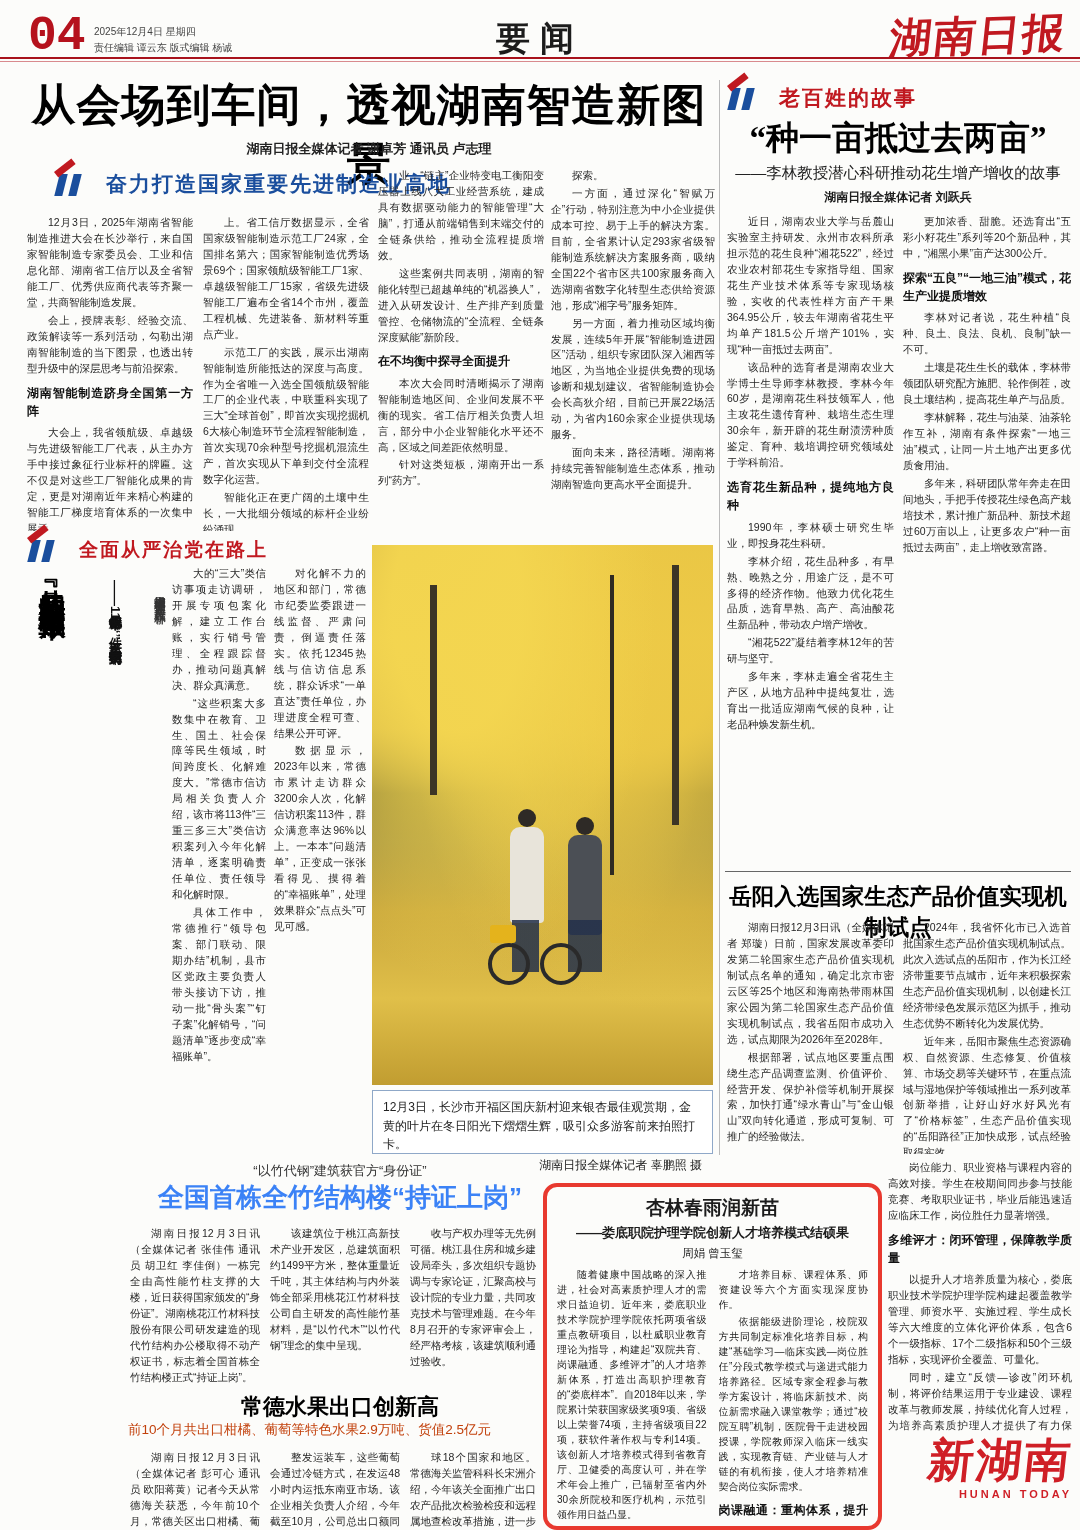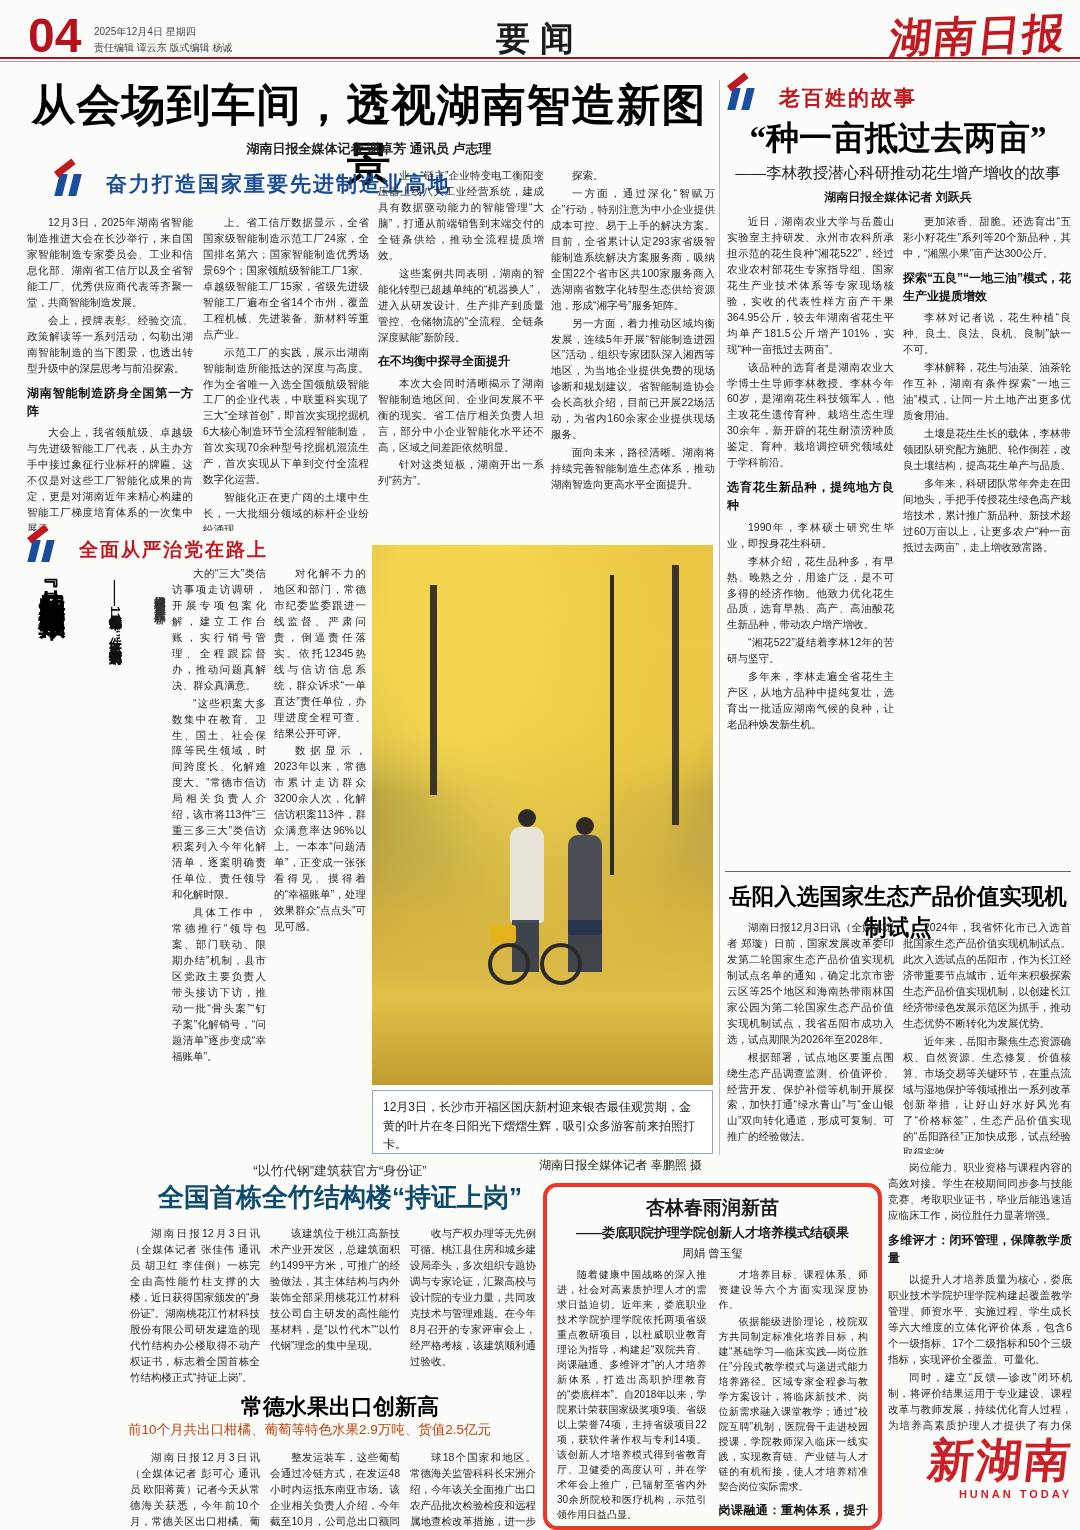--- a/index.html
+++ b/index.html
@@ -1,19 +1,19 @@
 <!DOCTYPE html>
 <html><head>
 <meta charset="utf-8">
 <style>
   html,body{margin:0;padding:0;background:#e8e8e6;}
   .page{position:relative;width:1080px;height:1530px;background:#fcfcfa;overflow:hidden;
         font-family:"Liberation Sans",sans-serif;color:#1c1c1c;}
   
-  .page-num{position:absolute;left:28px;top:12px;font-family:Liberation Sans, sans-serif;
+  .page-num{position:absolute;left:28px;top:12px;font-family:Liberation Mono, monospace;
             font-weight:bold;font-size:48px;color:#b5121d;line-height:1;}
   .issue-info{position:absolute;left:94px;top:24px;font-size:10px;color:#444;line-height:1.6;}
   .section-title{position:absolute;left:0;top:16px;width:100%;text-align:center;
                  font-family:"Liberation Serif",serif;font-weight:bold;font-size:34px;letter-spacing:10px;}
   .masthead{position:absolute;right:14px;top:8px;font-family:"Liberation Serif",serif;
             font-weight:bold;font-size:42px;color:#c01920;transform:skewX(-8deg) rotate(-2deg);
             letter-spacing:2px;}
   .head-rule{position:absolute;left:0;top:57px;width:1080px;height:2px;background:#a8121c;}
   .head-rule2{position:absolute;left:0;top:61px;width:1080px;height:1px;background:#d98a8e;}
   .v-rule{position:absolute;left:719px;top:80px;width:1px;height:1075px;background:#bbb;}
@@ -70,21 +70,21 @@
   .photo .legs{position:absolute;left:140px;top:375px;width:90px;height:52px;
                background:linear-gradient(90deg,#23304a 0 30%,transparent 30% 62%,#23304a 62% 100%);opacity:.85;}
   .photo .wheel{position:absolute;width:34px;height:34px;border:4px solid #2a2a2a;border-radius:50%;top:398px;background:transparent;}
   .photo .basket{position:absolute;left:118px;top:380px;width:26px;height:18px;background:#e4b31c;border-radius:3px;}
   .caption-box{position:absolute;left:372px;top:1090px;width:341px;height:64px;border:1px solid #8fa8c8;
                background:#fff;padding:7px 10px;box-sizing:border-box;font-size:12px;line-height:1.55;color:#222;}
   .caption-credit{text-align:right;margin-top:2px;}
   
   .bb-kicker{position:absolute;left:128px;top:1162px;width:424px;text-align:center;font-size:13px;color:#333;}
   .bb-headline{position:absolute;left:128px;top:1180px;width:424px;text-align:center;
-               font-weight:900;font-size:26px;color:#0c4a6e;}
+               font-weight:900;font-size:26px;color:#3b82f6;}
   .fruit-headline{position:absolute;left:128px;top:1392px;width:424px;text-align:center;
                   font-weight:900;font-size:22px;color:#000;}
   .fruit-deck{position:absolute;left:128px;top:1421px;width:424px;text-align:left;font-size:13.5px;color:#c2410c;}
   .nursing-box{position:absolute;left:543px;top:1183px;width:339px;height:347px;box-sizing:border-box;
                border:4px solid #e8392f;border-radius:14px;background:#fcfcfa;padding:6px 10px;overflow:hidden;}
   .nursing-title{text-align:center;font-family:Liberation Serif, serif;font-weight:bold;font-size:19px;margin-top:2px;}
   .nursing-deck{text-align:center;font-weight:bold;font-size:13px;margin-top:3px;}
   .nursing-byline{text-align:center;font-size:11.5px;margin:4px 0 6px 0;}
   .nursing-cols{display:flex;gap:12px;height:252px;overflow:hidden;}
   .nursing-cols .ncol{flex:1;font-size:10px;line-height:1.5;text-align:justify;overflow:hidden;}
@@ -161,22 +161,22 @@
       <div class="sub-head">选育花生新品种，提纯地方良种</div>
       <div class="para">1990年，李林硕士研究生毕业，即投身花生科研。</div>
       <div class="para">李林介绍，花生品种多，有早熟、晚熟之分，用途广泛，是不可多得的经济作物。他致力优化花生品质，选育早熟、高产、高油酸花生新品种，带动农户增产增收。</div>
       <div class="para">“湘花522”凝结着李林12年的苦研与坚守。</div>
       <div class="para">多年来，李林走遍全省花生主产区，从地方品种中提纯复壮，选育出一批适应湖南气候的良种，让老品种焕发新生机。</div>
     </div>
   <div class="col" style="left:903px;top:214px;width:168px;height:652px;">
       <div class="para">更加浓香、甜脆。还选育出“五彩小籽花生”系列等20个新品种，其中，“湘黑小果”亩产达300公斤。</div>
       <div class="sub-head">探索“五良”“一地三油”模式，花生产业提质增效</div>
       <div class="para">李林对记者说，花生种植“良种、良土、良法、良机、良制”缺一不可。</div>
+      <div class="para">土壤是花生生长的载体，李林带领团队研究配方施肥、轮作倒茬，改良土壤结构，提高花生单产与品质。</div>
       <div class="para">李林解释，花生与油菜、油茶轮作互补，湖南有条件探索“一地三油”模式，让同一片土地产出更多优质食用油。</div>
-      <div class="para">土壤是花生生长的载体，李林带领团队研究配方施肥、轮作倒茬，改良土壤结构，提高花生单产与品质。</div>
       <div class="para">多年来，科研团队常年奔走在田间地头，手把手传授花生绿色高产栽培技术，累计推广新品种、新技术超过60万亩以上，让更多农户“种一亩抵过去两亩”，走上增收致富路。</div>
     </div>
 
   <div class="sec-divider"></div>
   <div class="yy-headline">岳阳入选国家生态产品价值实现机制试点</div>
   <div class="col" style="left:727px;top:920px;width:167px;height:234px;">
       <div class="para">湖南日报12月3日讯（全媒体记者 郑璇）日前，国家发展改革委印发第二轮国家生态产品价值实现机制试点名单的通知，确定北京市密云区等25个地区和海南热带雨林国家公园为第二轮国家生态产品价值实现机制试点，我省岳阳市成功入选，试点期限为2026年至2028年。</div>
       <div class="para">根据部署，试点地区要重点围绕生态产品调查监测、价值评价、经营开发、保护补偿等机制开展探索，加快打通“绿水青山”与“金山银山”双向转化通道，形成可复制、可推广的经验做法。</div>
     </div>
   <div class="col" style="left:903px;top:920px;width:168px;height:234px;">
@@ -222,21 +222,21 @@
     <span>12月3日，长沙市开福区国庆新村迎来银杏最佳观赏期，金黄的叶片在冬日阳光下熠熠生辉，吸引众多游客前来拍照打卡。</span>
     <div class="caption-credit">湖南日报全媒体记者 辜鹏照 摄</div>
   </div>
 
   <div class="bb-kicker">“以竹代钢”建筑获官方“身份证”</div>
   <div class="bb-headline">全国首栋全竹结构楼“持证上岗”</div>
   <div class="col" style="left:130px;top:1226px;width:130px;height:160px;">
       <div class="para">湖南日报12月3日讯（全媒体记者 张佳伟 通讯员 胡卫红 李佳倒）一栋完全由高性能竹柱支撑的大楼，近日获得国家颁发的“身份证”。湖南桃花江竹材科技股份有限公司研发建造的现代竹结构办公楼取得不动产权证书，标志着全国首栋全竹结构楼正式“持证上岗”。</div>
     </div>
   <div class="col" style="left:270px;top:1226px;width:130px;height:160px;">
-      <div class="para">该建筑位于桃江高新技术产业开发区，总建筑面积约1499平方米，可推广的经验做法，其主体结构与内外装饰全部采用桃花江竹材科技公司自主研发的高性能竹基材料，是“以竹代木”“以竹代钢”理念的集中呈现。</div>
+      <div class="para">该建筑位于桃江高新技术产业开发区，总建筑面积约1499平方米，整体重量近千吨，其主体结构与内外装饰全部采用桃花江竹材科技公司自主研发的高性能竹基材料，是“以竹代木”“以竹代钢”理念的集中呈现。</div>
     </div>
   <div class="col" style="left:410px;top:1226px;width:126px;height:160px;">
       <div class="para">收与产权办理等无先例可循。桃江县住房和城乡建设局牵头，多次组织专题协调与专家论证，汇聚高校与设计院的专业力量，共同攻克技术与管理难题。在今年8月召开的专家评审会上，经严格考核，该建筑顺利通过验收。</div>
     </div>
 
   <div class="fruit-headline">常德水果出口创新高</div>
   <div class="fruit-deck">前10个月共出口柑橘、葡萄等特色水果2.9万吨、货值2.5亿元</div>
   <div class="col" style="left:130px;top:1450px;width:130px;height:78px;">
       <div class="para">湖南日报12月3日讯（全媒体记者 彭可心 通讯员 欧阳蒋黄）记者今天从常德海关获悉，今年前10个月，常德关区出口柑橘、葡萄等特色水果2.9万吨、货值2.5亿元，同比分别增长18.5%、21.4%，创历史新高。在湖南鑫淳农业产业发展有限公司的基地，工人们将一批批阳光玫瑰葡萄……</div>
     </div>

